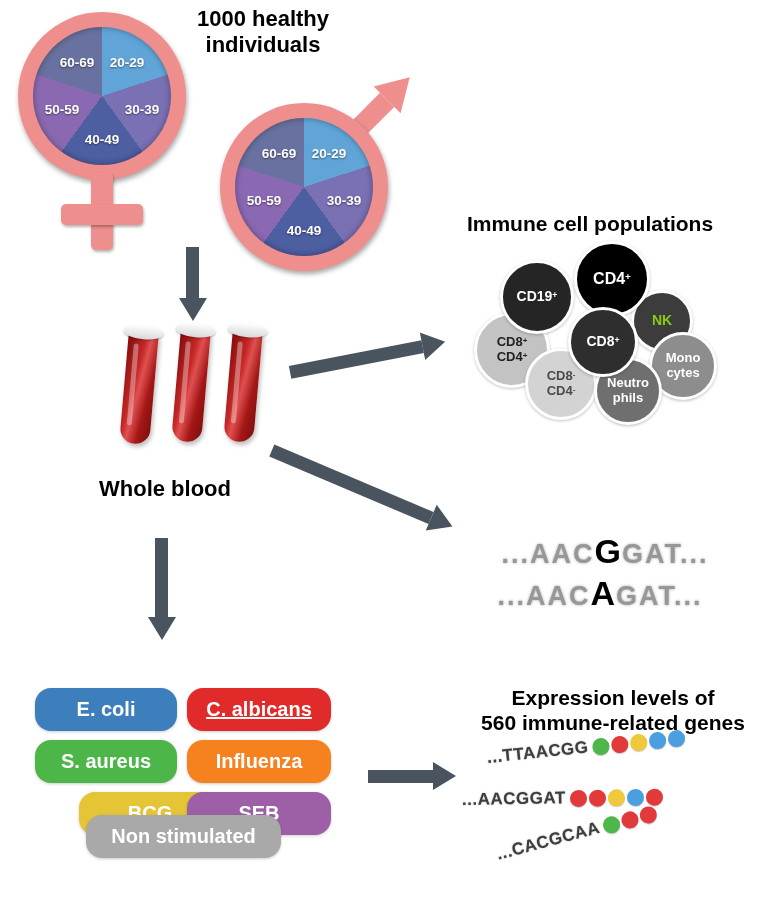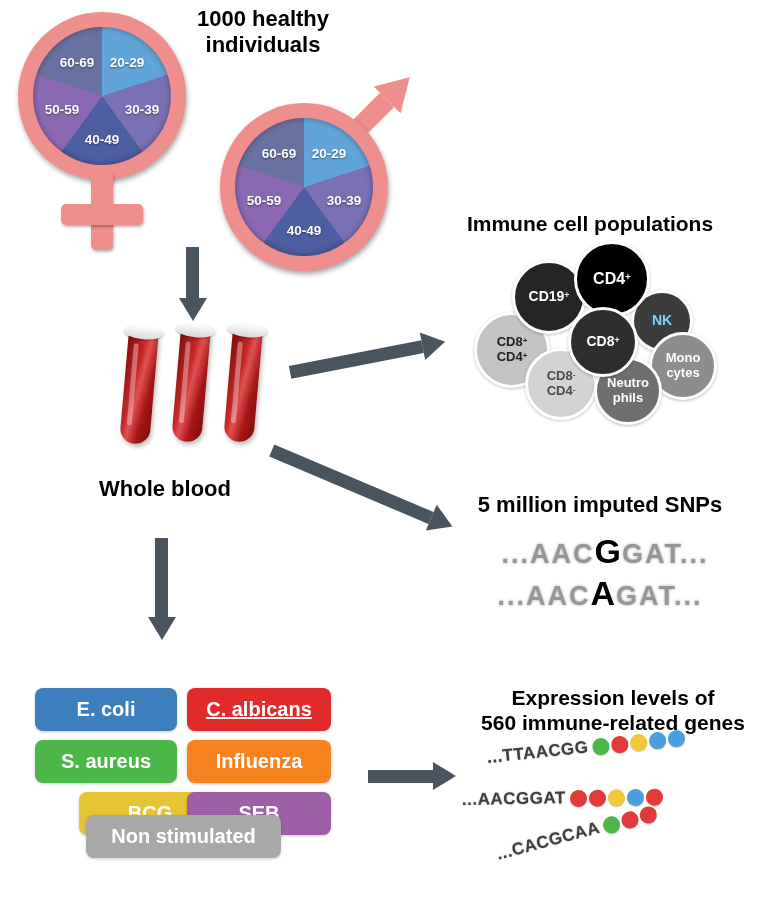--- a/index.html
+++ b/index.html
@@ -41,21 +41,21 @@
     font-weight:bold; text-align:center; box-shadow:0 1px 3px rgba(0,0,0,0.25);}
   .cell-line{line-height:1.12; white-space:nowrap;}
   .cd-sup{font-size:0.62em; position:relative; top:-0.42em;}
 
   
   .snp-line{position:absolute; width:300px; text-align:center; font-weight:bold; font-size:27px;
     letter-spacing:2px; color:#979797; text-shadow:0 0 3px rgba(150,150,150,0.8); white-space:nowrap;}
   .snp-variant{font-size:34px; color:#000; text-shadow:none; letter-spacing:1px;}
 
   
-  .stim{position:absolute; height:43px; border-radius:8px; display:flex; align-items:center; justify-content:center;
+  .stim{position:absolute; height:43px; border-radius:16px; display:flex; align-items:center; justify-content:center;
     color:#fff; font-weight:bold; font-size:20px; box-shadow:0 1px 3px rgba(0,0,0,0.2);}
 
   
   .gene-row{position:absolute; display:flex; align-items:center; gap:4px; transform-origin:left center;}
   .gene-seq{font-weight:bold; font-size:17px; letter-spacing:0.5px; color:#3e3e3e; text-shadow:0 0 1.5px #9a9a9a; white-space:nowrap;}
   .dot-strip{display:inline-flex; align-items:center; gap:2px;}
   .dot{width:17px; height:17px; border-radius:50%; display:inline-block; box-shadow:0 1px 1px rgba(0,0,0,0.2);}
 </style>
 </head>
 <body>
@@ -107,27 +107,27 @@
   </div>
   <div class="abs heading" style="left:85px; top:476px; width:160px;">Whole blood</div>
 
   <div class="arrow" style="left:290px; top:358px; width:158px; transform:rotate(-11deg);">
     <div class="shaft"></div>
     <div class="head"></div>
   </div>
 
   <div class="abs heading" style="left:440px; top:212px; width:300px; font-size:21px;">Immune cell populations</div>
   <div class="abs" style="left:460px; top:235px; width:280px; height:200px;">
-    <div class="cell" style="left: 52px; top: 25px; width: 74px; height: 74px; font-size: 14px; z-index: 2; background: rgb(37, 37, 37); color: rgb(255, 255, 255);">
+    <div class="cell" style="left: 40px; top: 25px; width: 74px; height: 74px; font-size: 14px; z-index: 2; background: rgb(37, 37, 37); color: rgb(255, 255, 255);">
       <div class="cell-line"><span>CD19</span><span class="cd-sup">+</span></div>
     </div>
     <div class="cell" style="left: 114px; top: 6px; width: 76px; height: 76px; font-size: 16px; z-index: 3; background: rgb(0, 0, 0); color: rgb(255, 255, 255);">
       <div class="cell-line"><span>CD4</span><span class="cd-sup">+</span></div>
     </div>
-    <div class="cell" style="left: 171px; top: 55px; width: 62px; height: 62px; font-size: 14px; z-index: 1; background: rgb(60, 60, 60); color: #7dd3fc;">
+    <div class="cell" style="left: 171px; top: 55px; width: 62px; height: 62px; font-size: 14px; z-index: 1; background: rgb(60, 60, 60); color: #84cc16;">
       <div class="cell-line"><span>NK</span><span class="cd-sup"></span></div>
     </div>
     <div class="cell" style="left: 108px; top: 72px; width: 70px; height: 70px; font-size: 14px; z-index: 4; background: rgb(46, 46, 46); color: rgb(255, 255, 255);">
       <div class="cell-line"><span>CD8</span><span class="cd-sup">+</span></div>
     </div>
     <div class="cell" style="left: 14px; top: 77px; width: 76px; height: 76px; font-size: 13px; z-index: 1; background: rgb(195, 195, 195); color: rgb(34, 34, 34);">
       <div class="cell-line"><span>CD8</span><span class="cd-sup">+</span></div>
       <div class="cell-line"><span>CD4</span><span class="cd-sup">+</span></div>
     </div>
     <div class="cell" style="left: 65px; top: 113px; width: 72px; height: 72px; font-size: 13px; z-index: 2; background: rgb(211, 211, 211); color: rgb(74, 74, 74);">
@@ -142,21 +142,20 @@
       <div class="cell-line"><span>Neutro</span></div>
       <div class="cell-line"><span>phils</span></div>
     </div>
   </div>
 
   <div class="arrow" style="left:272px; top:436px; width:196px; transform:rotate(23deg);">
     <div class="shaft"></div>
     <div class="head"></div>
   </div>
 
-  <div class="abs heading" style="left:450px; top:492px; width:300px;">5 million imputed SNPs</div>
   <div class="snp-line" style="left:455px; top:532px;">
     <span>...AAC</span><span class="snp-variant">G</span><span>GAT...</span>
   </div>
   <div class="snp-line" style="left:450px; top:574px;">
     <span>...AAC</span><span class="snp-variant">A</span><span>GAT...</span>
   </div>
 
   <div class="arrow" style="left:162px; top:524px; width:102px; transform:rotate(90deg);">
     <div class="shaft"></div>
     <div class="head"></div>

